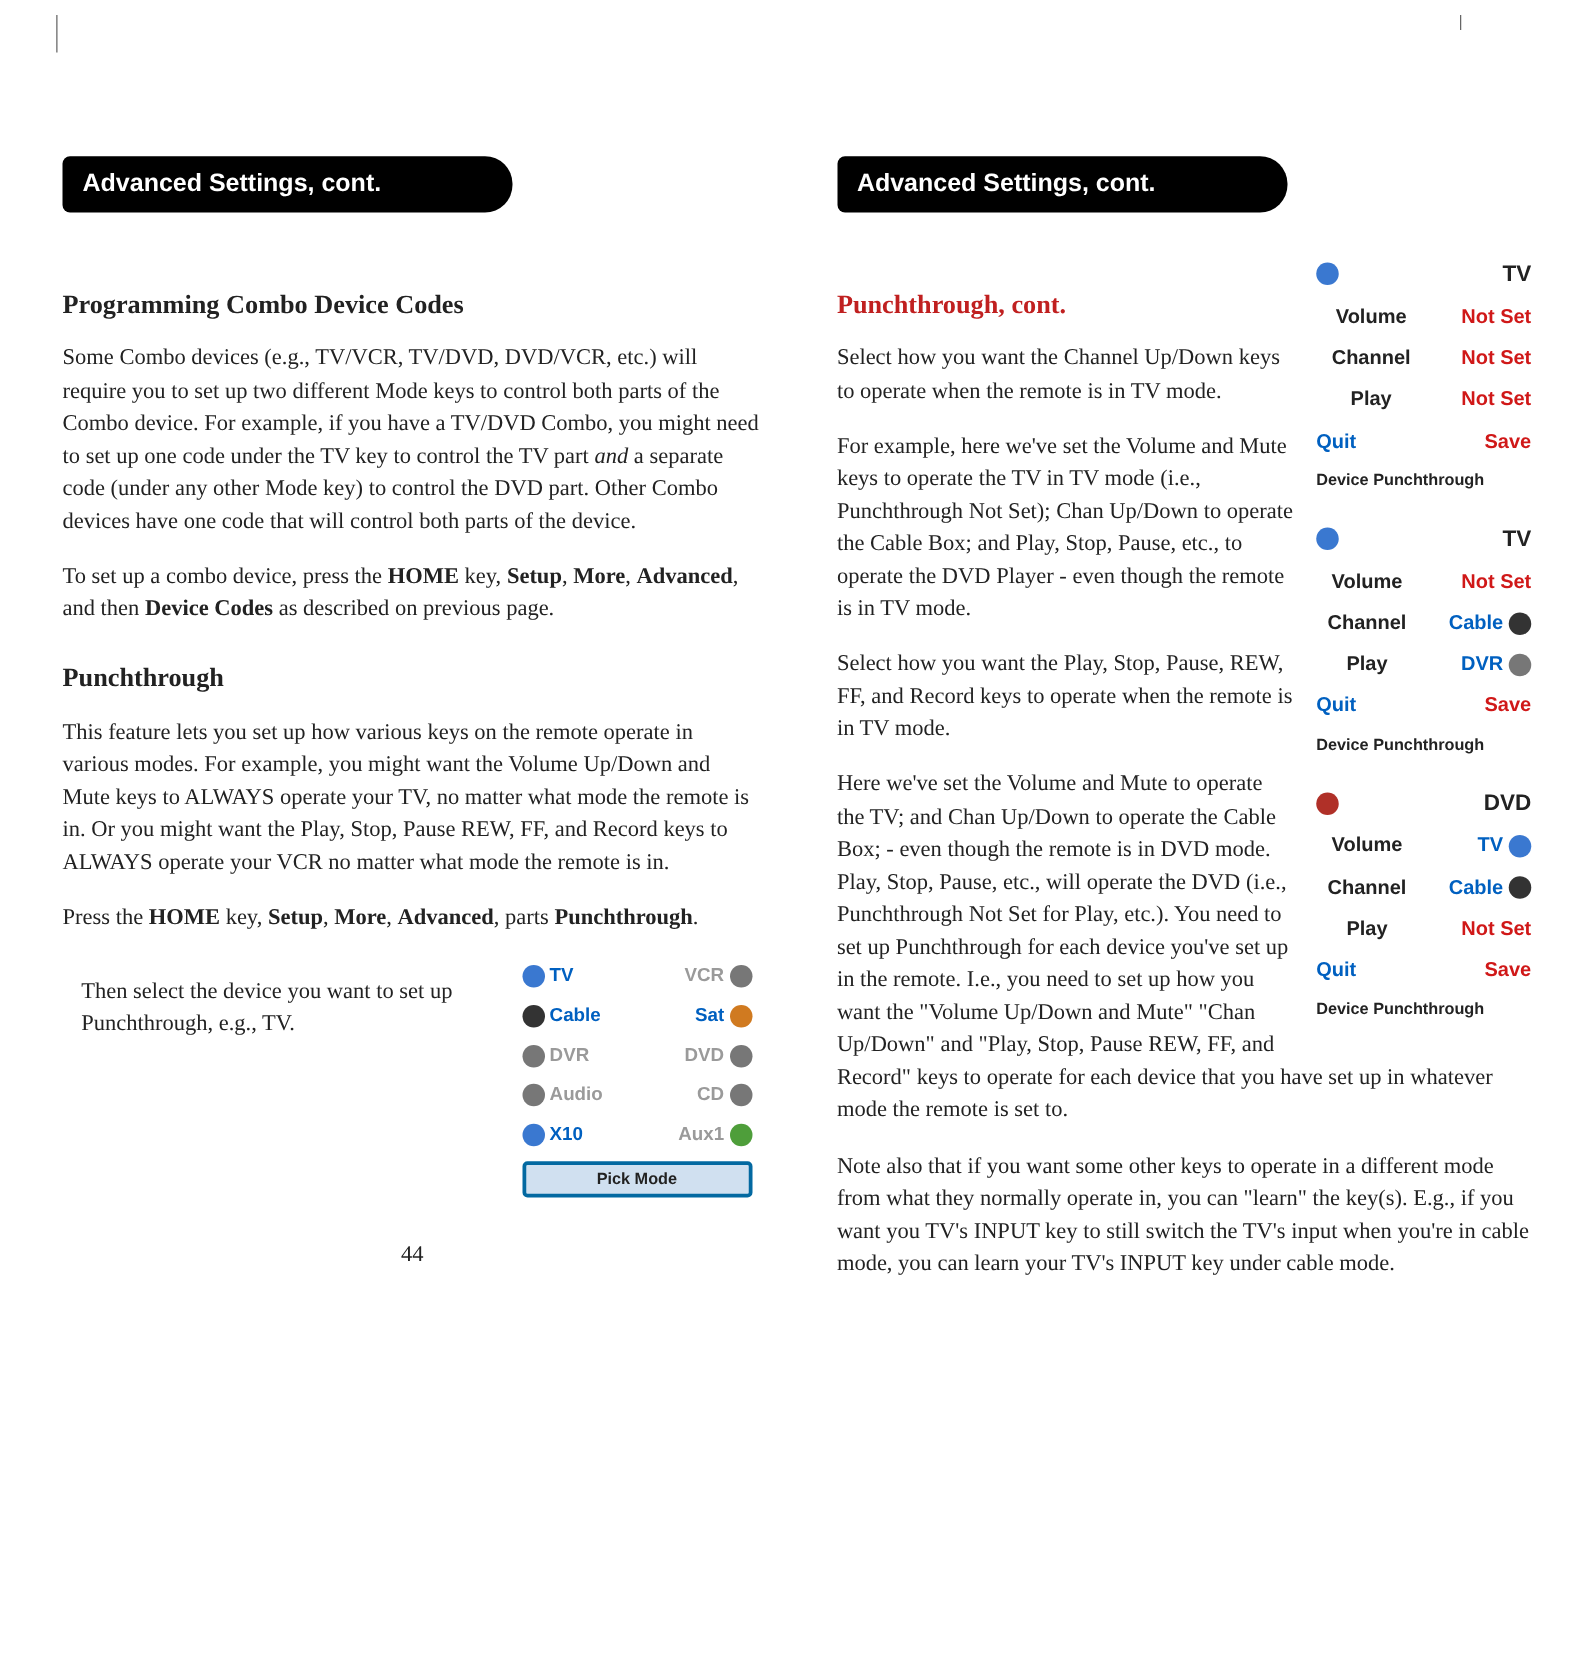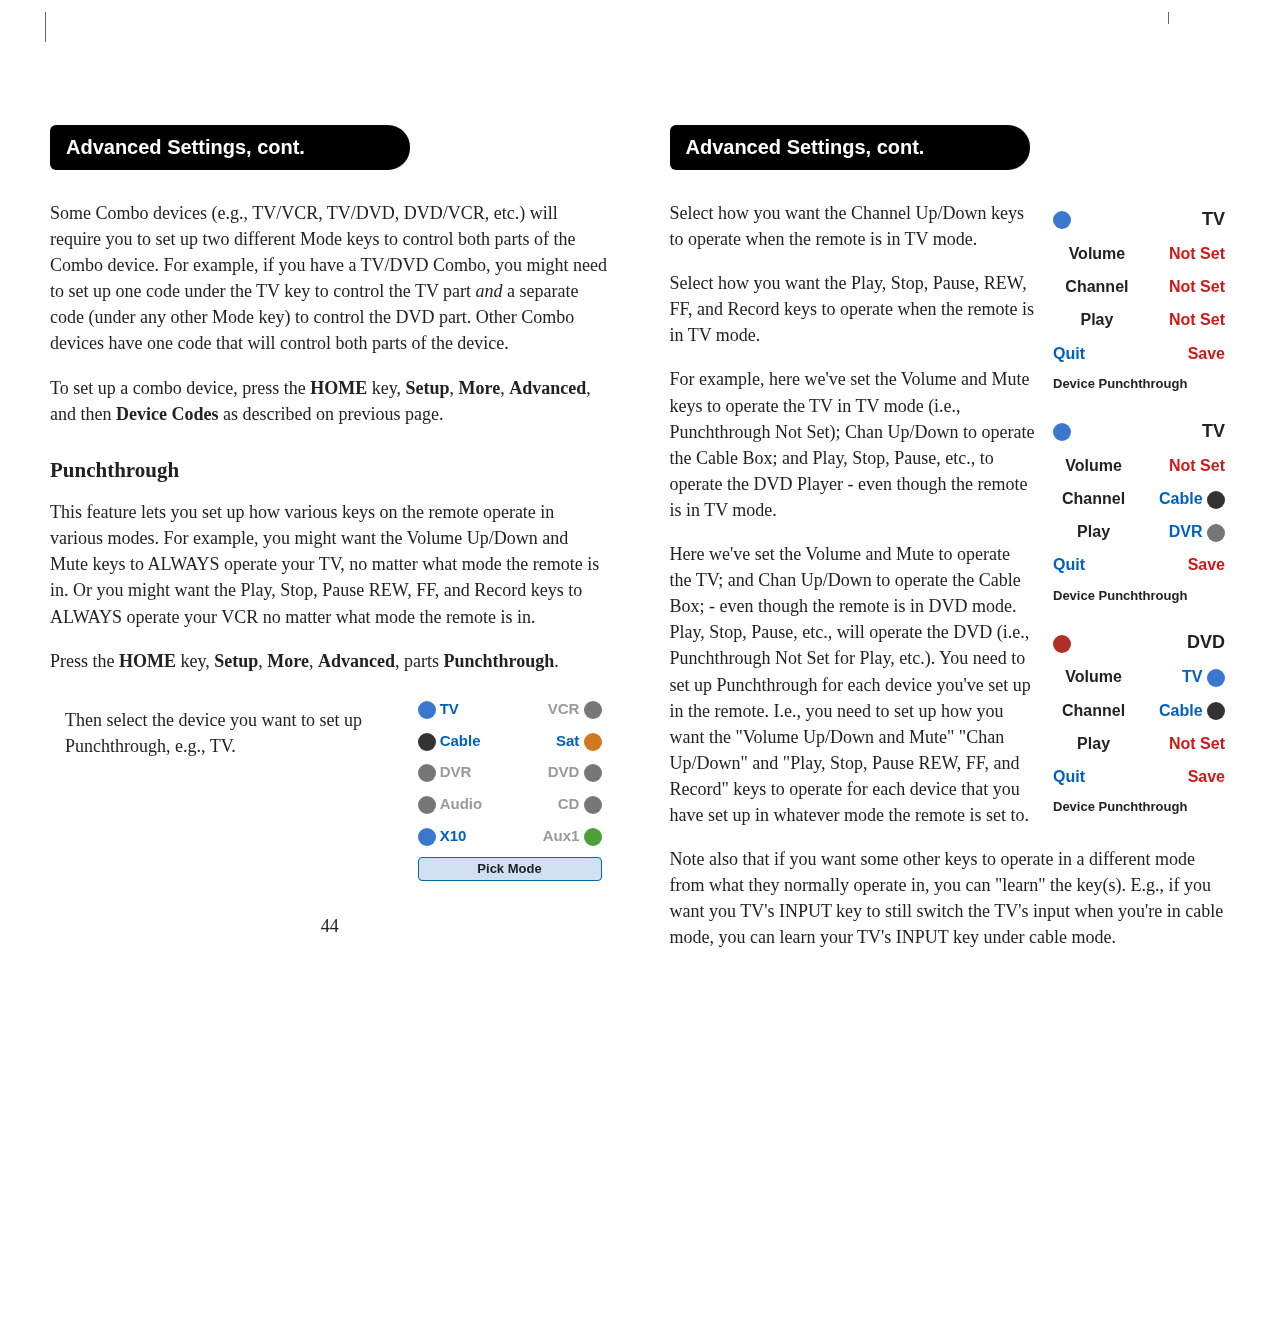--- a/index.html
+++ b/index.html
@@ -96,21 +96,21 @@
     font-family: Arial, Helvetica, sans-serif;
     font-size: 15px;
     width: 200px;
     background: #fff;
   }
   .pick-mode td { padding: 4px 6px; white-space: nowrap; }
   .pm-lbl-on  { color: #0060c0; font-weight: bold; }
   .pm-lbl-off { color: #9a9a9a; font-weight: bold; }
   .pm-foot {
     background: #d0e0f0;
-    border: 1px solid #0369a1;
+    border: 3px solid #0369a1;
     border-radius: 4px;
     font-size: 13px;
     font-weight: bold;
     text-align: center;
     padding: 2px;
   }
   
   .float-right {
     float: right;
     margin: 0 0 12px 14px;
@@ -124,20 +124,21 @@
   <div class="top-rule2"></div>
 
   <div class="cols">
 
     <div class="col">
       <div class="pill-heading">Advanced Settings, cont.</div>
 
       <div style="height:70px"></div>
 
 
+      <h3>Programming Combo Device Codes</h3>
       <p>
         <span>Some Combo devices (e.g., TV/VCR, TV/DVD, DVD/VCR, etc.) will require you to set up two different Mode keys to control both parts of the Combo device. For example, if you have a TV/DVD Combo, you might need to set up one code under the TV key to control the TV part <i>and</i> a separate code (under any other Mode key) to control the DVD part. Other Combo devices have one code that will control both parts of the device.</span>
       </p>
 
       <p>
         <span>To set up a combo device, press the </span><b>HOME</b><span> key, </span><b>Setup</b><span>, </span><b>More</b><span>, </span><b>Advanced</b><span>, and then </span><b>Device Codes</b><span> as described on previous page.</span>
       </p>
 
       <h3>Punchthrough</h3>
       <p>This feature lets you set up how various keys on the remote operate in various modes. For example, you might want the Volume Up/Down and Mute keys to ALWAYS operate your TV, no matter what mode the remote is in. Or you might want the Play, Stop, Pause REW, FF, and Record keys to ALWAYS operate your VCR no matter what mode the remote is in.</p>
@@ -209,20 +210,21 @@
         <tr>
               <td class="dev-blue">Quit</td>
               <td class="dev-red">Save</td>
             </tr>
         <tr>
               <td colspan="2" class="dev-footer">Device Punchthrough</td>
             </tr>
       </tbody>
         </table>
 
+      <h3 class="red">Punchthrough, cont.</h3>
       <p>Select how you want the Channel Up/Down keys to operate when the remote is in TV mode.</p>
 
       <table class="dev-box float-right" style="clear:right">
         <tbody>
             <tr>
               <td><span class="icon-circ ic-blue"></span></td>
               <td class="dev-title">TV</td>
             </tr>
         <tr>
               <td class="dev-plain">Volume</td>
@@ -239,22 +241,22 @@
         <tr>
               <td class="dev-blue">Quit</td>
               <td class="dev-red">Save</td>
             </tr>
         <tr>
               <td colspan="2" class="dev-footer">Device Punchthrough</td>
             </tr>
       </tbody>
         </table>
 
+      <p>For example, here we've set the Volume and Mute keys to operate the TV in TV mode (i.e., Punchthrough Not Set); Chan Up/Down to operate the Cable Box; and Play, Stop, Pause, etc., to operate the DVD Player - even though the remote is in TV mode.</p>
       <p>Select how you want the Play, Stop, Pause, REW, FF, and Record keys to operate when the remote is in TV mode.</p>
-      <p>For example, here we've set the Volume and Mute keys to operate the TV in TV mode (i.e., Punchthrough Not Set); Chan Up/Down to operate the Cable Box; and Play, Stop, Pause, etc., to operate the DVD Player - even though the remote is in TV mode.</p>
 
       <table class="dev-box float-right" style="clear:right">
         <tbody>
             <tr>
               <td><span class="icon-circ ic-red"></span></td>
               <td class="dev-title">DVD</td>
             </tr>
         <tr>
               <td class="dev-plain">Volume</td>
               <td style="text-align:right"><span class="dev-blue">TV</span> <span class="icon-circ ic-blue"></span></td>

